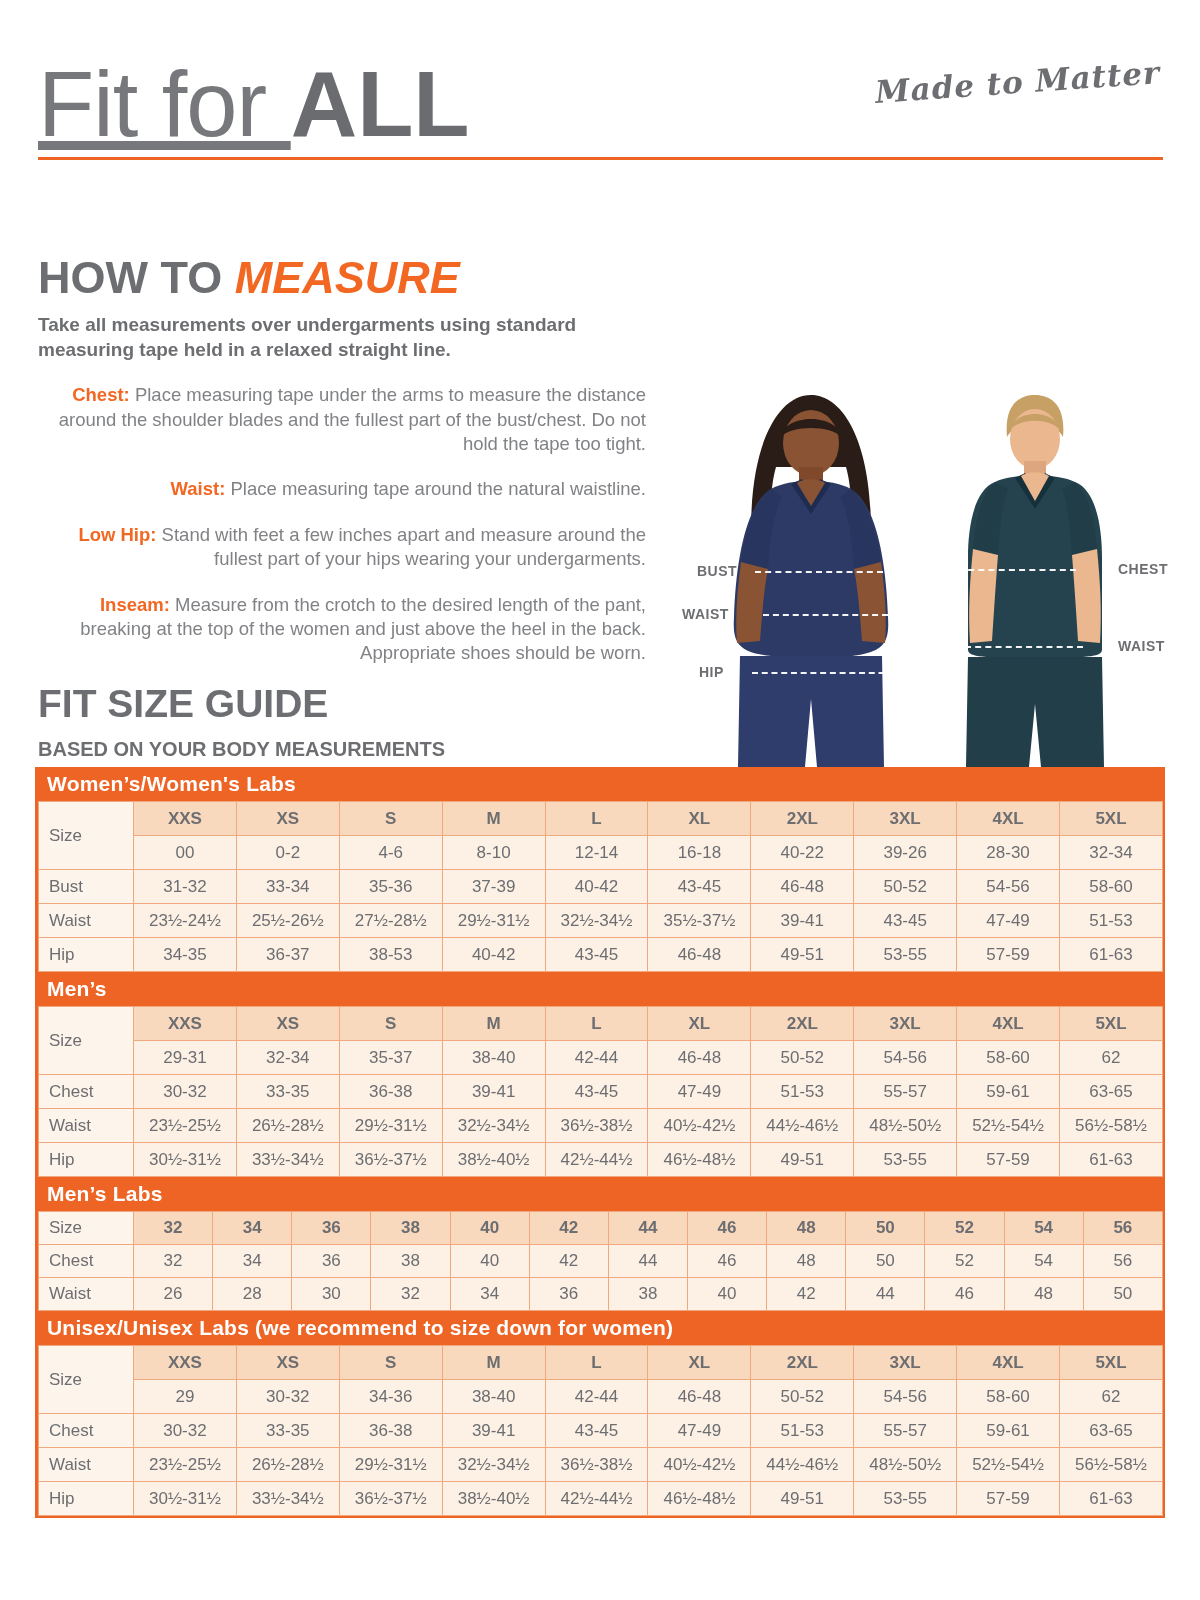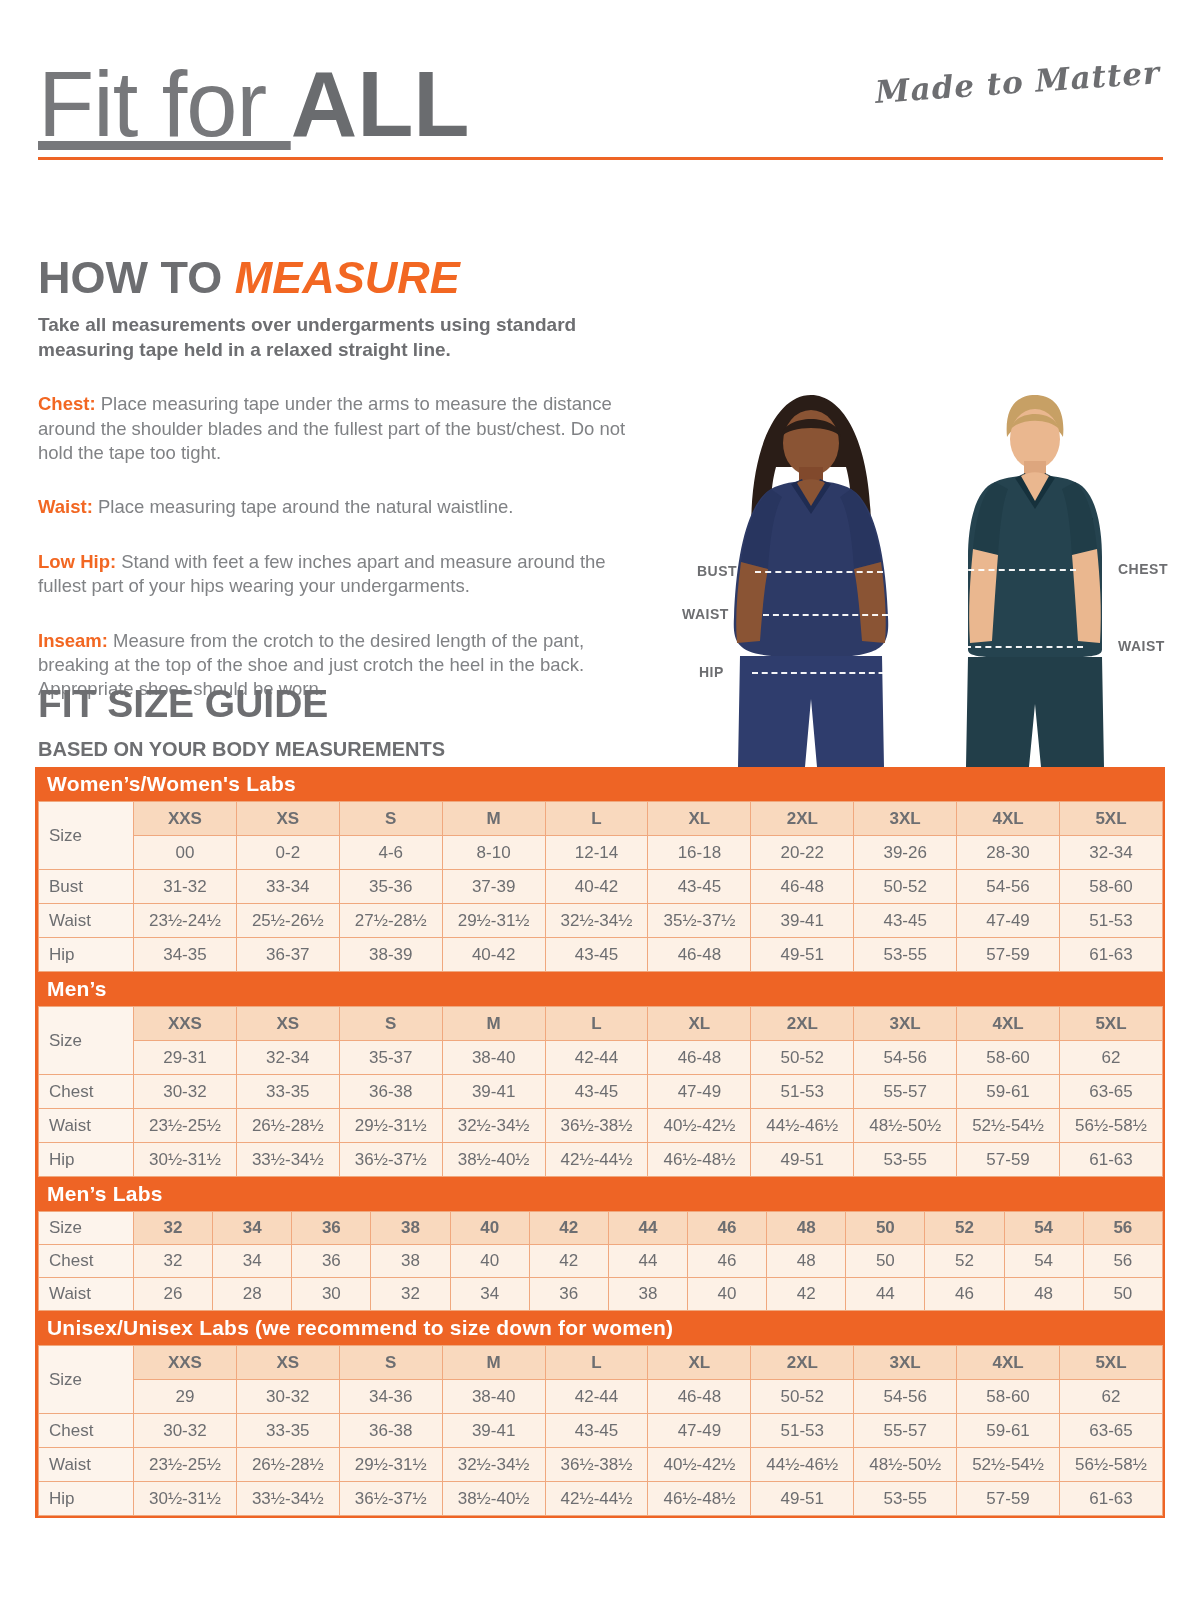--- a/index.html
+++ b/index.html
@@ -28,21 +28,21 @@
   .brand-reg{font-size:15px;vertical-align:baseline;color:var(--orange-text);font-weight:700;}
   .brand-tagline{font-family:"DejaVu Serif",serif;font-style:italic;font-size:31px;font-weight:600;
     color:var(--gray-dark);transform:rotate(-4deg);margin-top:2px;letter-spacing:1px;}
   .rule{position:absolute;left:38px;top:157px;width:1125px;height:3px;background:var(--orange);}
   
   .htm-title{position:absolute;left:38px;top:252px;font-size:45px;font-weight:800;letter-spacing:0;}
   .htm-title .h-gray{color:var(--gray-dark);}
   .htm-title .h-orange{color:var(--orange-text);font-style:italic;}
   .htm-body{position:absolute;left:38px;top:312px;width:608px;}
   .htm-intro{font-size:19px;font-weight:700;color:var(--gray-dark);line-height:1.32;}
-  .htm-item{margin-top:30px;font-size:18.5px;line-height:1.32;color:var(--gray-body);}
+  .htm-item{margin-top:21px;font-size:18.5px;line-height:1.32;color:var(--gray-body);text-align:right;}
   .htm-item .item-label{color:var(--orange-text);font-weight:700;}
   
   .models{position:absolute;left:650px;top:357px;width:550px;height:410px;}
   .measure-label{position:absolute;font-size:14px;font-weight:700;color:var(--gray-dark);letter-spacing:.5px;}
   .ml-bust{left:697px;top:563px;}
   .ml-waist-f{left:682px;top:606px;}
   .ml-hip{left:699px;top:664px;}
   .ml-chest{left:1118px;top:561px;}
   .ml-waist-m{left:1118px;top:638px;}
   .measure-line{position:absolute;border-top:2px dashed rgba(255,255,255,.95);height:0;}
@@ -79,21 +79,21 @@
 
   <div class="rule"></div>
 
   <div class="htm-title"><span class="h-gray">HOW TO </span><span class="h-orange">MEASURE</span></div>
 
   <div class="htm-body">
     <p class="htm-intro">Take all measurements over undergarments using standard measuring tape held in a relaxed straight line.</p>
     <p class="htm-item"><span class="item-label">Chest:</span><span>  Place measuring tape under the arms to measure the distance around the shoulder blades and the fullest part of the bust/chest. Do not hold the tape too tight.</span></p>
     <p class="htm-item"><span class="item-label">Waist:</span><span>  Place measuring tape around the natural waistline.</span></p>
     <p class="htm-item"><span class="item-label">Low Hip:</span><span>  Stand with feet a few inches apart and measure around the fullest part of your hips wearing your undergarments.</span></p>
-    <p class="htm-item"><span class="item-label">Inseam:</span><span>  Measure from the crotch to the desired length of the pant, breaking at the top of the shoe and just crotch the heel in the back. Appropriate shoes should be worn.</span></p>
+    <p class="htm-item"><span class="item-label">Inseam:</span><span>  Measure from the crotch to the desired length of the pant, breaking at the top of the women and just above the heel in the back. Appropriate shoes should be worn.</span></p>
   </div>
 
   <svg class="models" viewBox="0 0 550 410" width="550" height="410">
 
     <g>
       <path d="M103,212 C93,100 124,38 161,38 C198,38 229,100 219,212 L196,220 C205,160 201,128 196,110 L126,110 C121,128 117,160 126,220 Z" fill="#2a1d17"></path>
       <ellipse cx="161" cy="86" rx="28" ry="33" fill="#8a5434"></ellipse>
       <path d="M131,80 C134,56 188,56 191,80 C181,68 141,68 131,80 Z" fill="#2a1d17"></path>
       <rect x="149" y="110" width="24" height="20" fill="#81492c"></rect>
       <path d="M121,132 C140,121 182,121 201,132 C225,146 236,200 238,260 C240,293 231,300 161,301 C91,300 82,293 84,260 C86,200 97,146 121,132 Z" fill="#2d3a66"></path>
@@ -169,21 +169,21 @@
             <td class="hdr">4XL</td>
             <td class="hdr">5XL</td>
           </tr>
           <tr>
             <td class="val">00</td>
             <td class="val">0-2</td>
             <td class="val">4-6</td>
             <td class="val">8-10</td>
             <td class="val">12-14</td>
             <td class="val">16-18</td>
-            <td class="val">20-22</td>
+            <td class="val">40-22</td>
             <td class="val">39-26</td>
             <td class="val">28-30</td>
             <td class="val">32-34</td>
           </tr>
           <tr>
             <td class="lbl">Bust</td>
             <td class="val">31-32</td>
             <td class="val">33-34</td>
             <td class="val">35-36</td>
             <td class="val">37-39</td>
@@ -204,21 +204,21 @@
             <td class="val">35½-37½</td>
             <td class="val">39-41</td>
             <td class="val">43-45</td>
             <td class="val">47-49</td>
             <td class="val">51-53</td>
           </tr>
           <tr>
             <td class="lbl">Hip</td>
             <td class="val">34-35</td>
             <td class="val">36-37</td>
-            <td class="val">38-39</td>
+            <td class="val">38-53</td>
             <td class="val">40-42</td>
             <td class="val">43-45</td>
             <td class="val">46-48</td>
             <td class="val">49-51</td>
             <td class="val">53-55</td>
             <td class="val">57-59</td>
             <td class="val">61-63</td>
           </tr>
         </tbody>
       </table>

